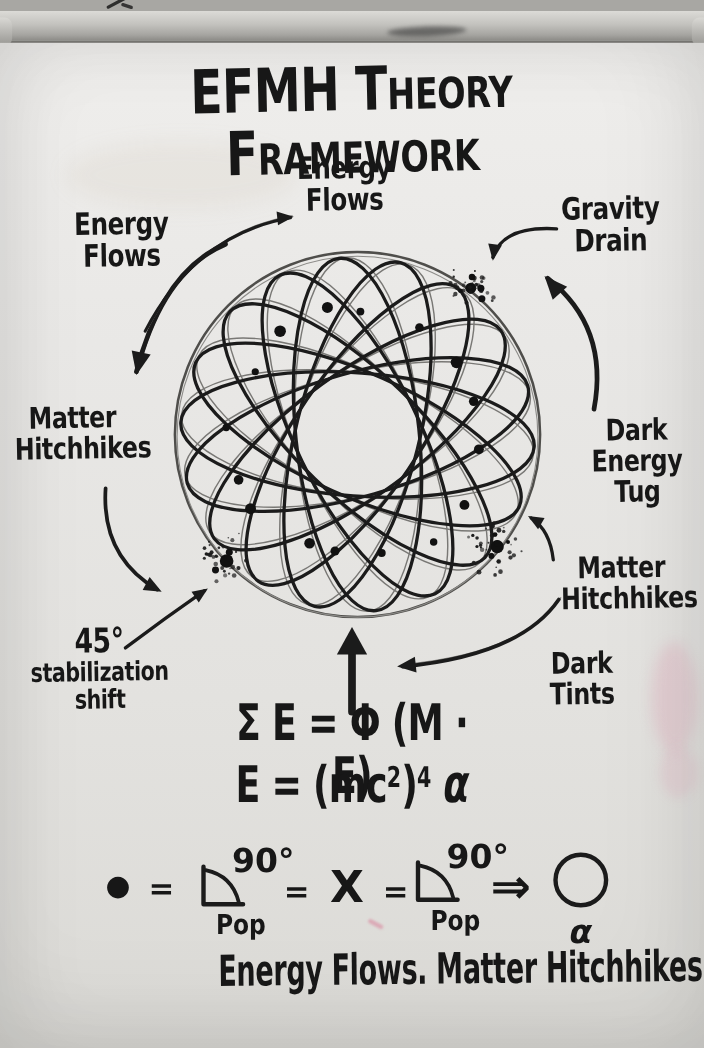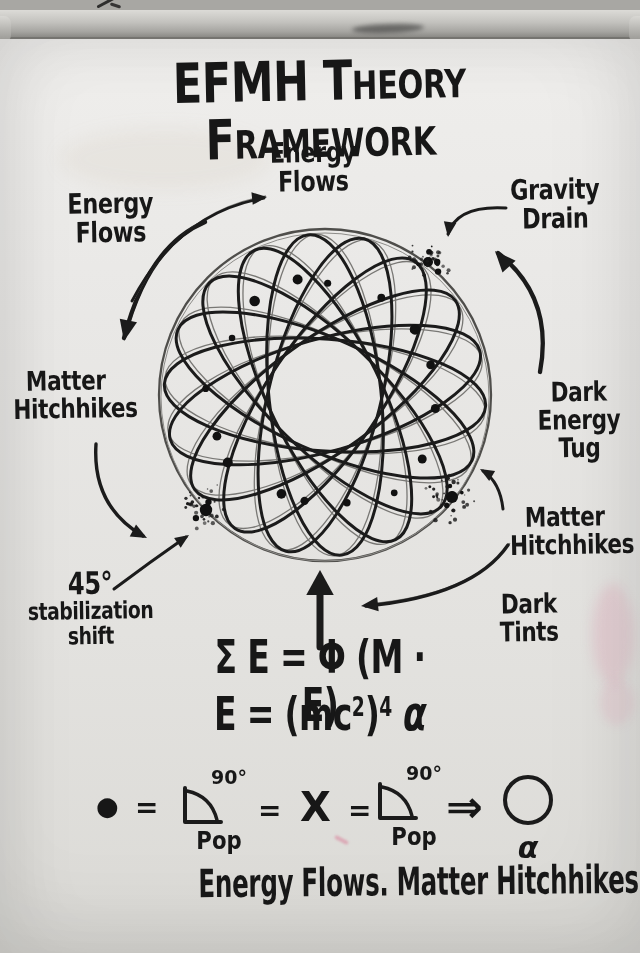--- a/index.html
+++ b/index.html
@@ -56,21 +56,21 @@
   .leg{position:absolute;z-index:2;font-weight:700;}
   .leg-dot{left:96px;top:752px;font-size:26px;}
   .leg-eq1{left:135px;top:752px;font-size:28px;}
   .leg-eq2{left:258px;top:755px;font-size:28px;}
   .leg-eq3{left:348px;top:755px;font-size:28px;}
   .leg-x{left:300px;top:745px;font-size:40px;}
   .leg-implies{left:446px;top:742px;font-size:44px;}
   .angle-sym{position:absolute;z-index:2;width:76px;height:92px;}
   .angle-sym.a1{left:181px;top:727px;}
   .angle-sym.a2{left:376px;top:723px;}
-  .angle-sym .deg{position:absolute;left:30px;top:0;font-size:19px;font-weight:700;}
+  .angle-sym .deg{position:absolute;left:30px;top:0;font-size:30px;font-weight:700;}
   .angle-sym .pop{position:absolute;left:6px;top:60px;width:64px;text-align:center;font-size:25px;font-weight:700;transform:scaleX(.85);}
   .angle-sym svg{position:absolute;left:0;top:18px;}
   .alpha-circle{position:absolute;z-index:2;left:499px;top:735px;width:58px;height:78px;text-align:center;}
   .alpha-circle .al{font-size:30px;font-weight:700;font-style:italic;}
   .tagline{left:0;top:824px;width:640px;font-size:39px;transform:rotate(-.6deg);}
   .tagline .sq{display:inline-block;transform:scaleX(.63);white-space:nowrap;}
 </style>
 </head>
 <body>
 

